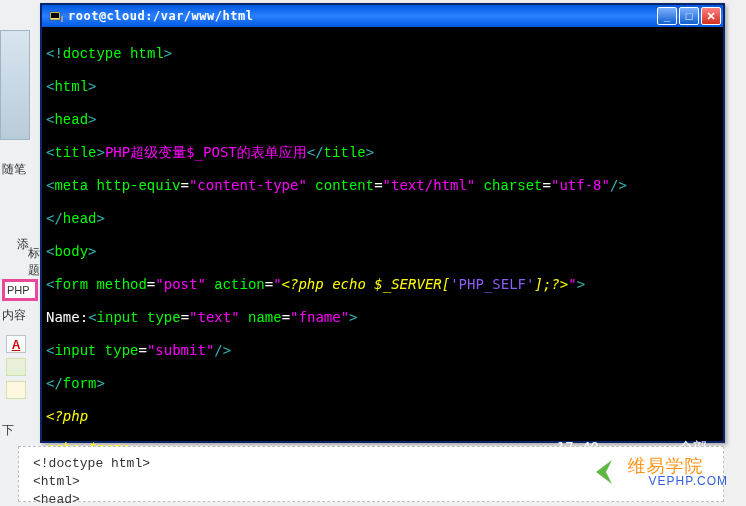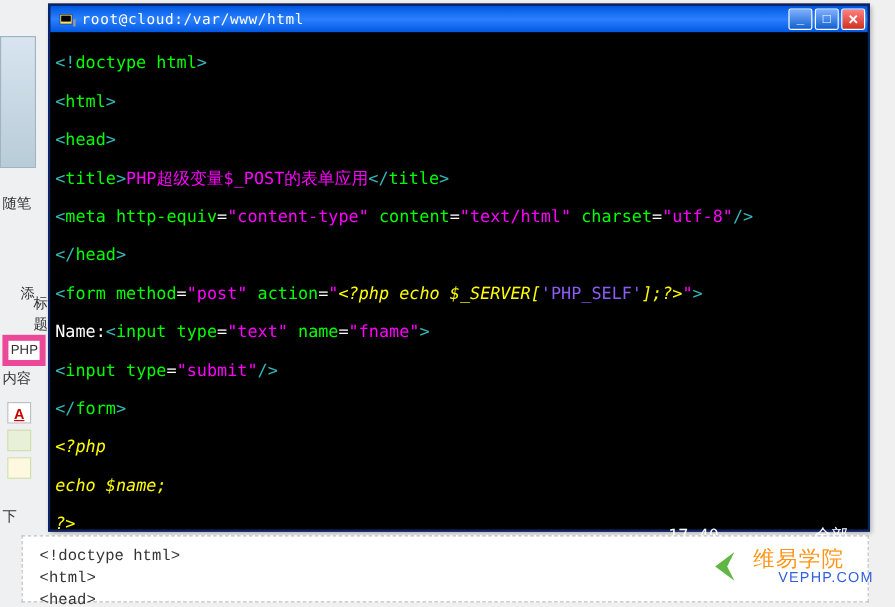--- a/index.html
+++ b/index.html
@@ -37,21 +37,21 @@
   font-size: 12px;
   color: #333;
   padding: 2px;
 }
 .lbl-suibi { top: 159px; }
 .lbl-tian { top: 234px; left: 15px; }
 .lbl-biaoti { top: 243px; padding-left: 28px; }
 .lbl-php {
   top: 279px;
   left: 2px;
-  border: 5px solid #ec4899;
+  border: 3px solid #ec4899;
   background: #fff;
   width: 36px;
   font-size: 11px;
 }
 .lbl-neirong { top: 305px; }
 .lbl-a {
   top: 335px;
   left: 6px;
   width: 20px;
   height: 18px;
@@ -104,21 +104,21 @@
   margin: 0 4px;
   display: flex;
   align-items: center;
   justify-content: center;
   font-size: 11px;
 }
 .titlebar-text {
   flex: 1;
   font-family: "Fixedsys", "Consolas", monospace;
   font-size: 12px;
-  font-weight: normal;
+  font-weight: bold;
   letter-spacing: 0.5px;
 }
 .titlebar-btns {
   display: flex;
   gap: 2px;
 }
 .titlebar-btn {
   width: 20px;
   height: 18px;
   border: 1px solid #fff;
@@ -141,21 +141,21 @@
   font-family: "SimSun", "Consolas", monospace;
   font-size: 14px;
   line-height: 16px;
   color: #c0c0c0;
   position: relative;
   white-space: pre;
 }
 .line { white-space: pre; min-height: 16px; }
 
 .c-cyan { color: #35b5b5; }
-.c-green { color: #00ff00; }
+.c-green { color: #00ff00; font-family: Liberation Mono, monospace; }
 .c-magenta { color: #ff00ff; }
 .c-white { color: #ffffff; }
 .c-yellow { color: #ffff00; font-style: italic; }
 .c-red { color: #8b5cf6; }
 
 .status-line {
   position: absolute;
   bottom: 2px;
   left: 4px;
   right: 4px;
@@ -238,20 +238,21 @@
       <div class="titlebar-btn btn-close">✕</div>
     </div>
   </div>
   <div class="terminal-body">
 <div class="line"><span class="c-cyan">&lt;!</span><span class="c-green">doctype</span><span class="c-green"> html</span><span class="c-cyan">&gt;</span></div>
 <div class="line"><span class="c-cyan">&lt;</span><span class="c-green">html</span><span class="c-cyan">&gt;</span></div>
 <div class="line"><span class="c-cyan">&lt;</span><span class="c-green">head</span><span class="c-cyan">&gt;</span></div>
 <div class="line"><span class="c-cyan">&lt;</span><span class="c-green">title</span><span class="c-cyan">&gt;</span><span class="c-magenta">PHP超级变量$_POST的表单应用</span><span class="c-cyan">&lt;/</span><span class="c-green">title</span><span class="c-cyan">&gt;</span></div>
 <div class="line"><span class="c-cyan">&lt;</span><span class="c-green">meta</span><span class="c-green"> http-equiv</span><span class="c-white">=</span><span class="c-magenta">"content-type"</span><span class="c-green"> content</span><span class="c-white">=</span><span class="c-magenta">"text/html"</span><span class="c-green"> charset</span><span class="c-white">=</span><span class="c-magenta">"utf-8"</span><span class="c-cyan">/&gt;</span></div>
 <div class="line"><span class="c-cyan">&lt;/</span><span class="c-green">head</span><span class="c-cyan">&gt;</span></div>
+<div class="line"><span class="c-cyan">&lt;</span><span class="c-green">body</span><span class="c-cyan">&gt;</span></div>
 <div class="line"><span class="c-cyan">&lt;</span><span class="c-green">form</span><span class="c-green"> method</span><span class="c-white">=</span><span class="c-magenta">"post"</span><span class="c-green"> action</span><span class="c-white">=</span><span class="c-magenta">"</span><span class="c-yellow">&lt;?php</span><span class="c-yellow"> echo</span><span class="c-yellow"> $_SERVER</span><span class="c-yellow">[</span><span class="c-red">'PHP_SELF'</span><span class="c-yellow">];</span><span class="c-yellow">?&gt;</span><span class="c-magenta">"</span><span class="c-cyan">&gt;</span></div>
 <div class="line"><span class="c-white">Name:</span><span class="c-cyan">&lt;</span><span class="c-green">input</span><span class="c-green"> type</span><span class="c-white">=</span><span class="c-magenta">"text"</span><span class="c-green"> name</span><span class="c-white">=</span><span class="c-magenta">"fname"</span><span class="c-cyan">&gt;</span></div>
 <div class="line"><span class="c-cyan">&lt;</span><span class="c-green">input</span><span class="c-green"> type</span><span class="c-white">=</span><span class="c-magenta">"submit"</span><span class="c-cyan">/&gt;</span></div>
 <div class="line"><span class="c-cyan">&lt;/</span><span class="c-green">form</span><span class="c-cyan">&gt;</span></div>
 <div class="line"><span class="c-yellow">&lt;?php</span></div>
 <div class="line"><span class="c-yellow">echo </span><span class="c-yellow">$name</span><span class="c-yellow">;</span></div>
 <div class="line"><span class="c-yellow">?&gt;</span></div>
 
 
 

